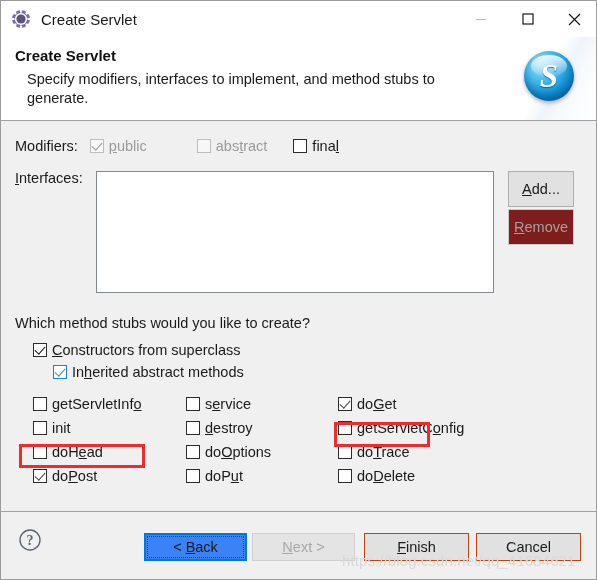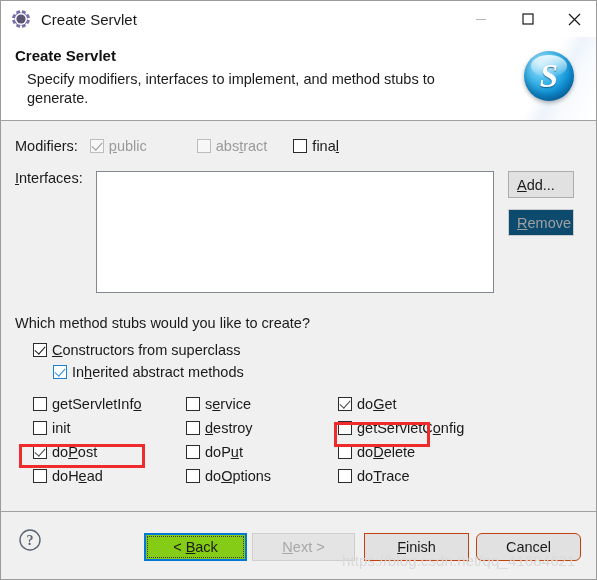--- a/index.html
+++ b/index.html
@@ -200,27 +200,28 @@
 
   .btn {
     box-sizing: border-box;
     background: #e1e1e1;
     border: 1px solid #adadad;
     font-family: "Liberation Sans", sans-serif;
     font-size: 14.5px;
     color: #1a1a1a;
     display: flex;
     align-items: center;
-    padding: 8px;
+    justify-content: center;
+    padding: 17px;
     white-space: nowrap;
   }
   .btn.disabled {
     color: #a0a0a0;
     border-color: #cccccc;
-    background: #0c4a6e;
+    background: #7f1d1d;
   }
   .btn-add {
     position: absolute;
     left: 507px; top: 50px;
     width: 66px; height: 27px;
   }
   .btn-remove {
     position: absolute;
     left: 507px; top: 88px;
     width: 66px; height: 27px;
@@ -304,32 +305,32 @@
     font-size: 14.5px;
     color: #1a1a1a;
     display: flex;
     align-items: center;
     justify-content: center;
     white-space: nowrap;
   }
   .fbtn.disabled { color: #a7a7a7; border-color: #cfcfcf; background: #e4e4e4; }
   .fbtn.focused {
     border: 2px solid #0078d7;
-    background: #84cc16;
+    background: #3b82f6;
   }
   .fbtn.focused .inner {
     position: absolute;
     left: 1px; top: 1px; right: 1px; bottom: 1px;
     border: 1px dotted #3b3b3b;
     pointer-events: none;
   }
   .btn-back   { left: 143px; width: 103px; }
   .btn-next   { left: 251px; width: 103px; }
   .btn-finish { left: 363px; width: 105px; }
-  .btn-cancel { left: 475px; width: 105px; border-radius: 6px; }
+  .btn-cancel { left: 475px; width: 105px; }
 
   .watermark {
     position: absolute;
     left: 341px; top: 551px;
     font-size: 15px;
     color: #d9d9d9;
     white-space: nowrap;
     letter-spacing: 0.1px;
     pointer-events: none;
     user-select: none;
@@ -455,45 +456,45 @@
           <span class="cbtxt"><span></span><span class="u">d</span><span>estroy</span></span>
         </span>
         <span class="gcell c3">
           <span class="cb"></span>
           <span class="cbtxt"><span>getServletC</span><span class="u">o</span><span>nfig</span></span>
         </span>
       </div>
 
       <div class="grid-row">
         <span class="gcell c1">
+          <span class="cb"></span>
+          <span class="cbtxt"><span>doH</span><span class="u">e</span><span>ad</span></span>
+        </span>
+        <span class="gcell c2">
+          <span class="cb"></span>
+          <span class="cbtxt"><span>do</span><span class="u">O</span><span>ptions</span></span>
+        </span>
+        <span class="gcell c3">
+          <span class="cb"></span>
+          <span class="cbtxt"><span>do</span><span class="u">T</span><span>race</span></span>
+        </span>
+      </div>
+
+      <div class="grid-row">
+        <span class="gcell c1">
           <span class="cb checked mid"></span>
           <span class="cbtxt"><span>do</span><span class="u">P</span><span>ost</span></span>
         </span>
         <span class="gcell c2">
           <span class="cb"></span>
           <span class="cbtxt"><span>doP</span><span class="u">u</span><span>t</span></span>
         </span>
         <span class="gcell c3">
           <span class="cb"></span>
           <span class="cbtxt"><span>do</span><span class="u">D</span><span>elete</span></span>
-        </span>
-      </div>
-
-      <div class="grid-row">
-        <span class="gcell c1">
-          <span class="cb"></span>
-          <span class="cbtxt"><span>doH</span><span class="u">e</span><span>ad</span></span>
-        </span>
-        <span class="gcell c2">
-          <span class="cb"></span>
-          <span class="cbtxt"><span>do</span><span class="u">O</span><span>ptions</span></span>
-        </span>
-        <span class="gcell c3">
-          <span class="cb"></span>
-          <span class="cbtxt"><span>do</span><span class="u">T</span><span>race</span></span>
         </span>
       </div>
 
     </div>
   </div>
 
   <div class="redbox redbox-dopost"></div>
   <div class="redbox redbox-doget"></div>
 
   <div class="footer">

